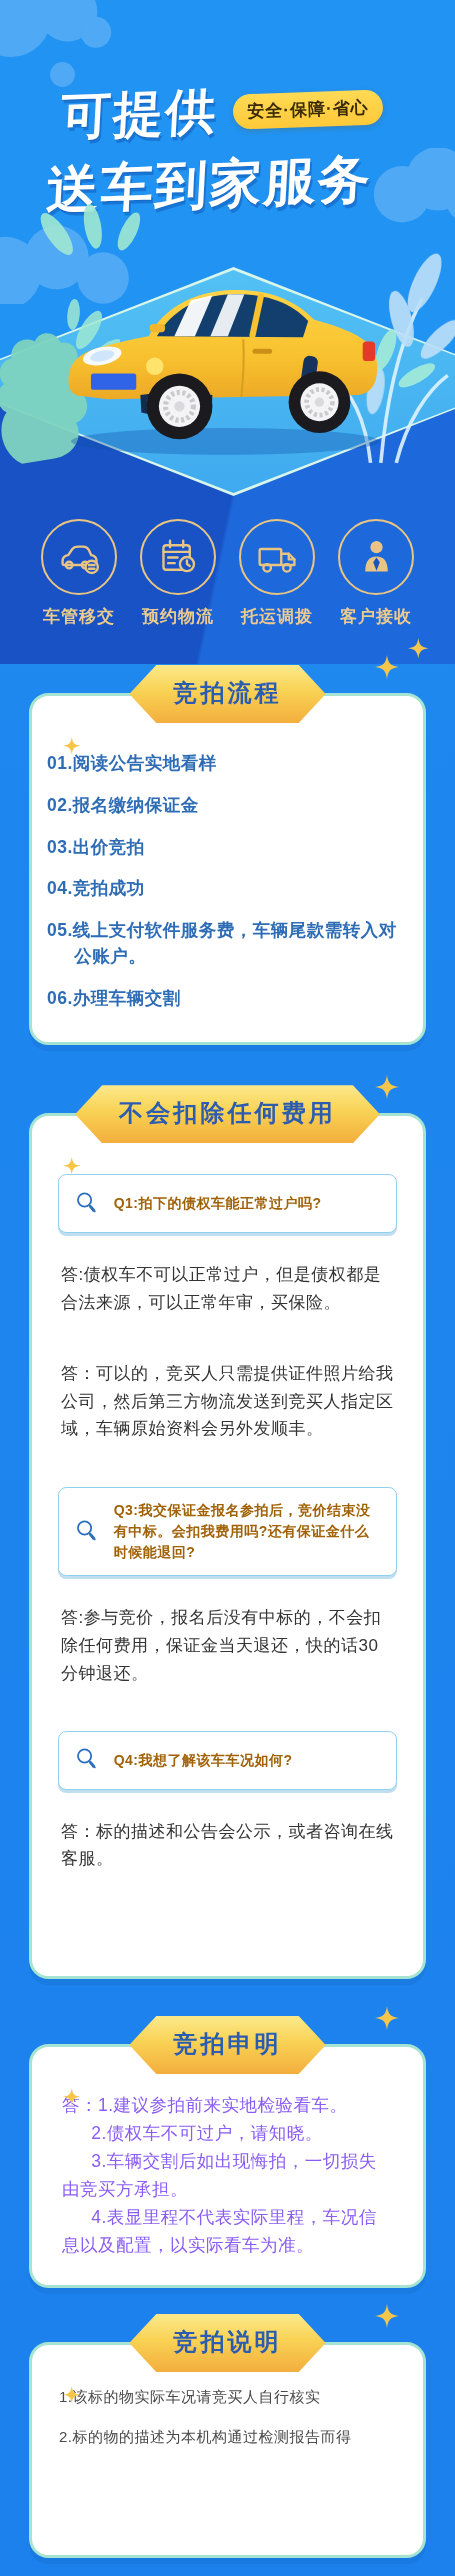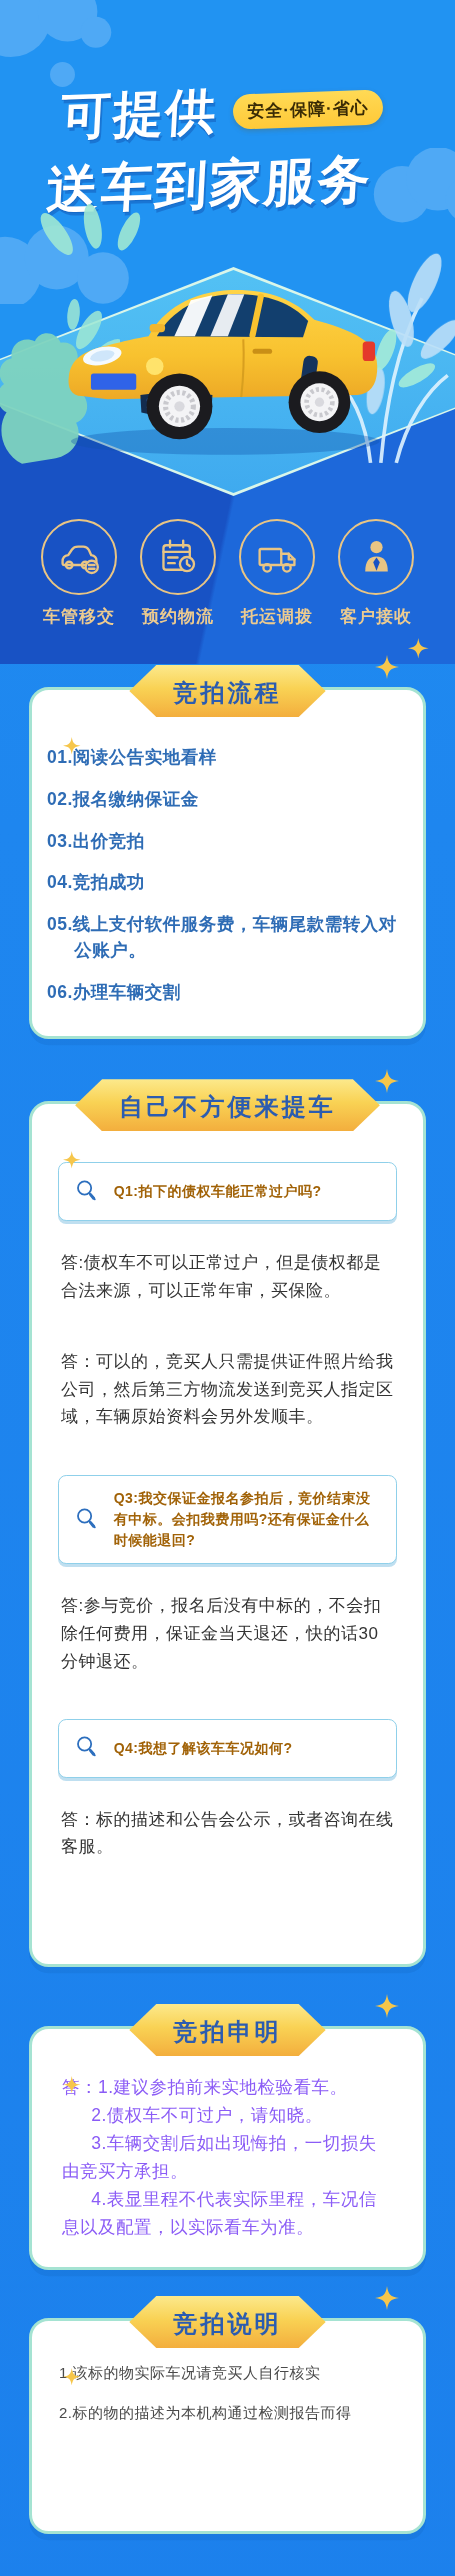--- a/index.html
+++ b/index.html
@@ -38,21 +38,21 @@
   .svc { display:flex; flex-direction:column; align-items:center; width:88px; }
   .svc-circle { width:76px; height:76px; border:2.1px solid #E9C584; border-radius:50%;
                 display:flex; align-items:center; justify-content:center; }
   .svc-circle svg { width:47px; height:47px; }
   .svc-label { margin-top:10.3px; color:#ECCB90; font-size:17px; font-weight:600; letter-spacing:1px; white-space:nowrap; }
 
   
   .sections { position:relative; z-index:3; padding:0 29px; }
   .sec { position:relative; }
   .sec-badge { position:relative; z-index:5; width:max-content; margin:0 auto -30px;
-               height:52px; line-height:56px; padding:0 44px;
+               height:58px; line-height:56px; padding:0 44px;
                background:linear-gradient(180deg,#FCE98C 0%,#F9D254 45%,#F3AE3D 100%);
                clip-path:polygon(27px 0,calc(100% - 27px) 0,100% 50%,calc(100% - 27px) 100%,27px 100%,0 50%);
                color:#2B5CB0; font-size:24px; font-weight:800; letter-spacing:3.1px; text-align:center; }
   .card { position:relative; background:#fff; border:3.6px solid #A5E3D2; border-radius:19.6px;
           box-shadow:0 6.2px 0 rgba(10,70,150,.12); }
   .sparkle { position:absolute; z-index:6; }
   .sp-r { right:27px; top:-10.3px; width:24px; height:24px; }
   .sp-l { left:34px; top:72px; width:17.5px; height:17.5px; }
   .sp-plat { left:408px; top:257px; width:20.6px; height:20.6px; }
 
@@ -297,21 +297,21 @@
       </div>
     </section>
 
     <section class="sec sec-faq">
       <svg class="sparkle sp-r" viewBox="0 0 100 100">
           <path d="M50 0 C55 35 65 45 100 50 C65 55 55 65 50 100 C45 65 35 55 0 50 C35 45 45 35 50 0 Z" fill="#F6C64B"></path>
         </svg>
       <svg class="sparkle sp-l" viewBox="0 0 100 100">
           <path d="M50 0 C55 35 65 45 100 50 C65 55 55 65 50 100 C45 65 35 55 0 50 C35 45 45 35 50 0 Z" fill="#F6C64B"></path>
         </svg>
-      <div class="sec-badge">自己不方便来提车</div>
+      <div class="sec-badge">不会扣除任何费用</div>
       <div class="card card-faq">
         <div class="faq-list">
             <div class="qbox">
               <span><svg viewBox="0 0 100 100" fill="none" stroke="#2D6FBE" stroke-width="6" stroke-linecap="round">
                   <circle cx="42" cy="40" r="22"></circle>
                   <path d="M58 58 L76 78"></path>
                   <path d="M62 62 L72 74" stroke-width="10"></path>
                 </svg></span>
               <span class="qtext">Q1:拍下的债权车能正常过户吗?</span>
             </div>

